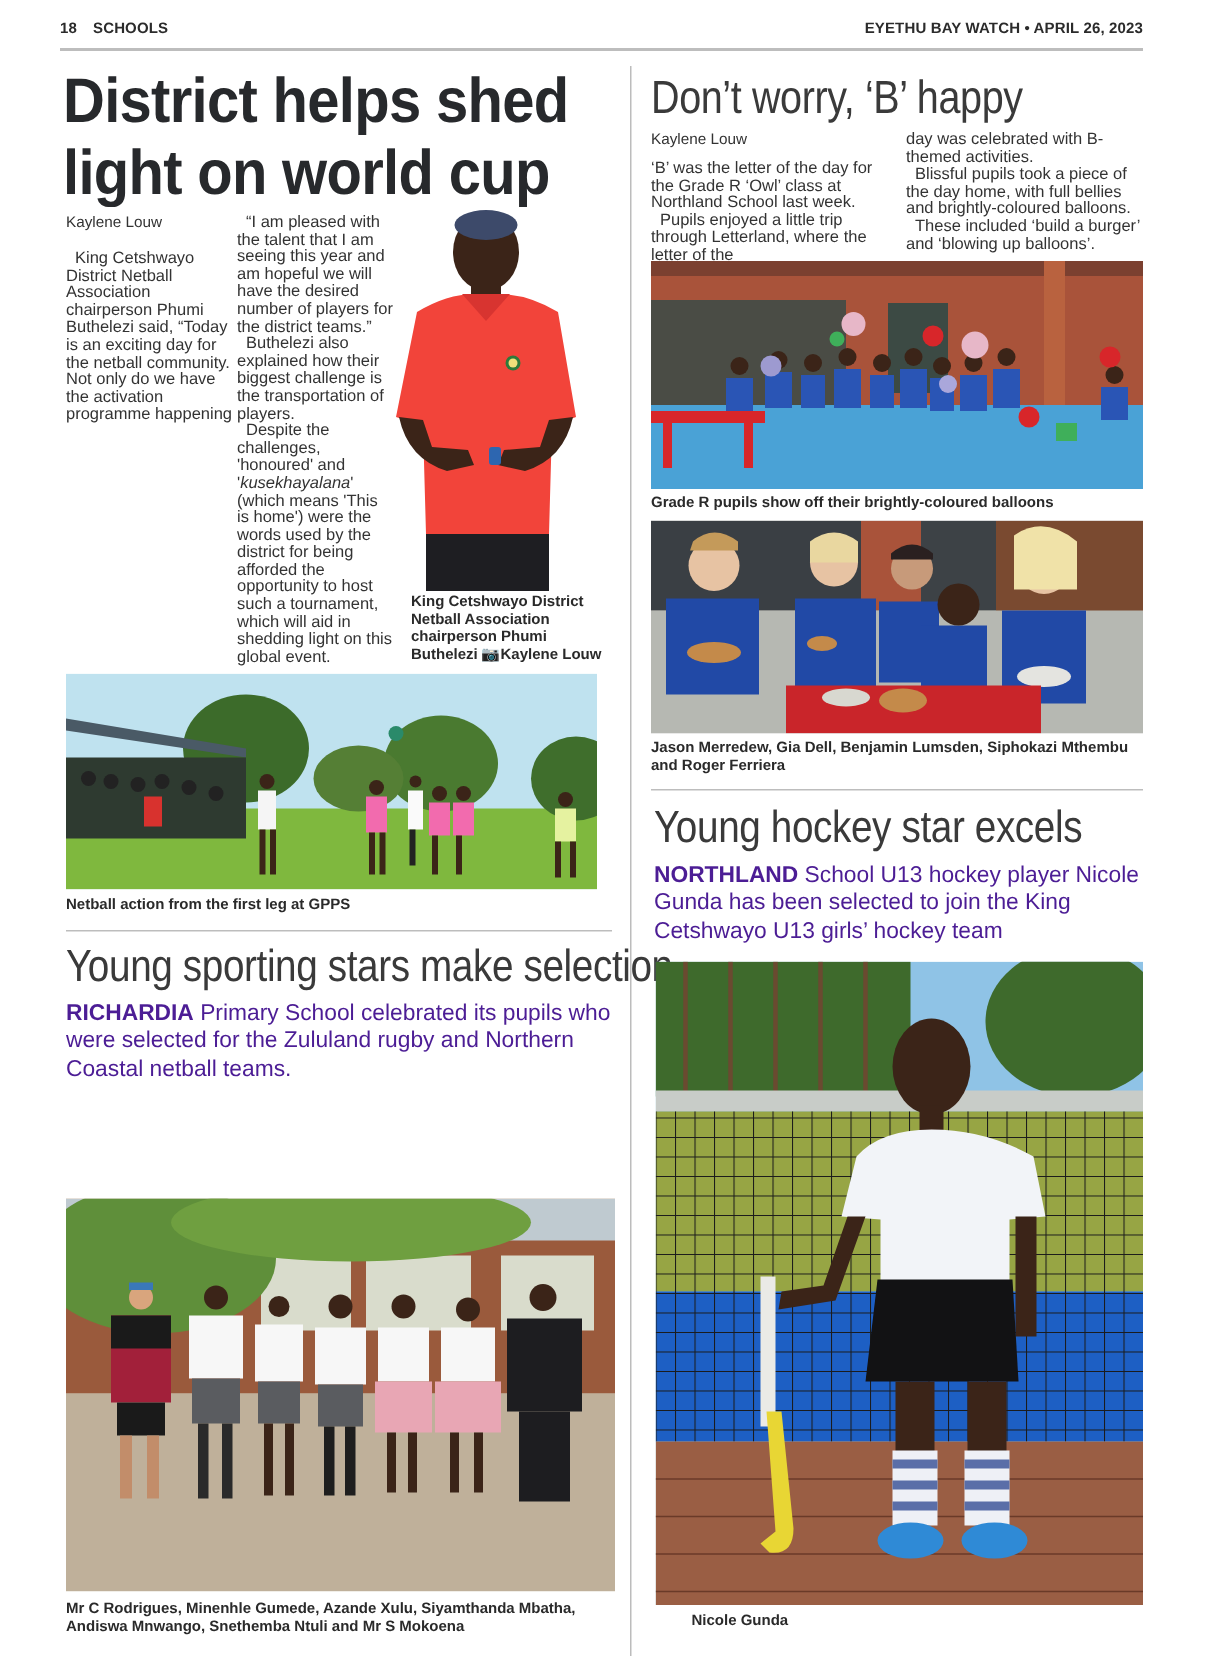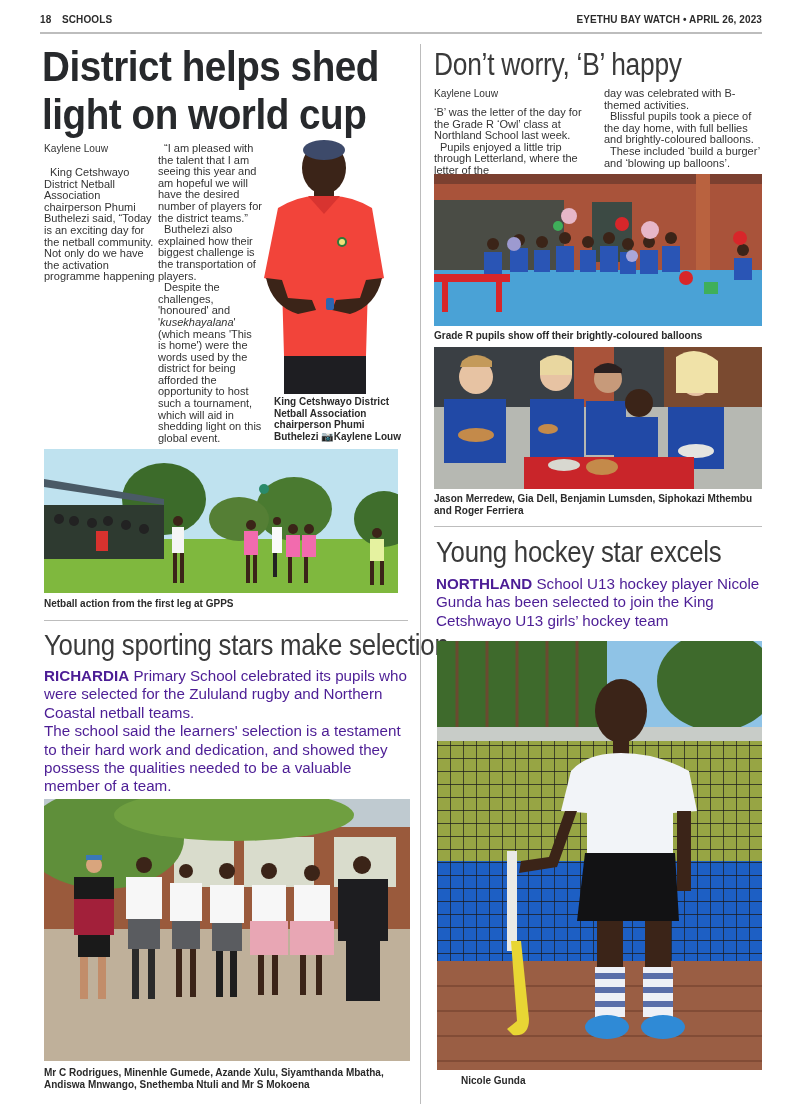--- a/index.html
+++ b/index.html
@@ -129,21 +129,20 @@
     <circle cx="220" cy="40" r="5" fill="#2a8a6a"></circle>
   </svg>
 </div>
 <div class="abs cap" style="left:44px; top:598px;">Netball action from the first leg at GPPS</div>
 
 <div class="abs hrule" style="left:44px; top:620px; width:364px;"></div>
 
 <div class="abs h-light" style="left:44px; top:627px; font-size:30px; line-height:36px;">Young sporting stars make selection</div>
 <div class="abs lead" style="left:44px; top:667px; width:366px;">
   <div><b>RICHARDIA</b><span> Primary School celebrated its pupils who were selected for the Zululand rugby and Northern Coastal netball teams.</span></div>
-  <div>The school said the learners' selection is a testament to their hard work and dedication, and showed they possess the qualities needed to be a valuable member of a team.</div>
 </div>
 
 <div class="abs photo" style="left:44px; top:799px; width:366px; height:262px;">
   <svg viewBox="0 0 366 262" preserveAspectRatio="none">
     <rect width="366" height="262" fill="#c9bda8"></rect>
     <rect x="0" y="0" width="366" height="130" fill="#9a5a3c"></rect>
     <rect x="0" y="0" width="366" height="28" fill="#bfcad0"></rect>
     <rect x="130" y="38" width="60" height="50" fill="#d9dccc"></rect>
     <rect x="200" y="38" width="70" height="50" fill="#d9dccc"></rect>
     <rect x="290" y="38" width="62" height="50" fill="#d9dccc"></rect>

